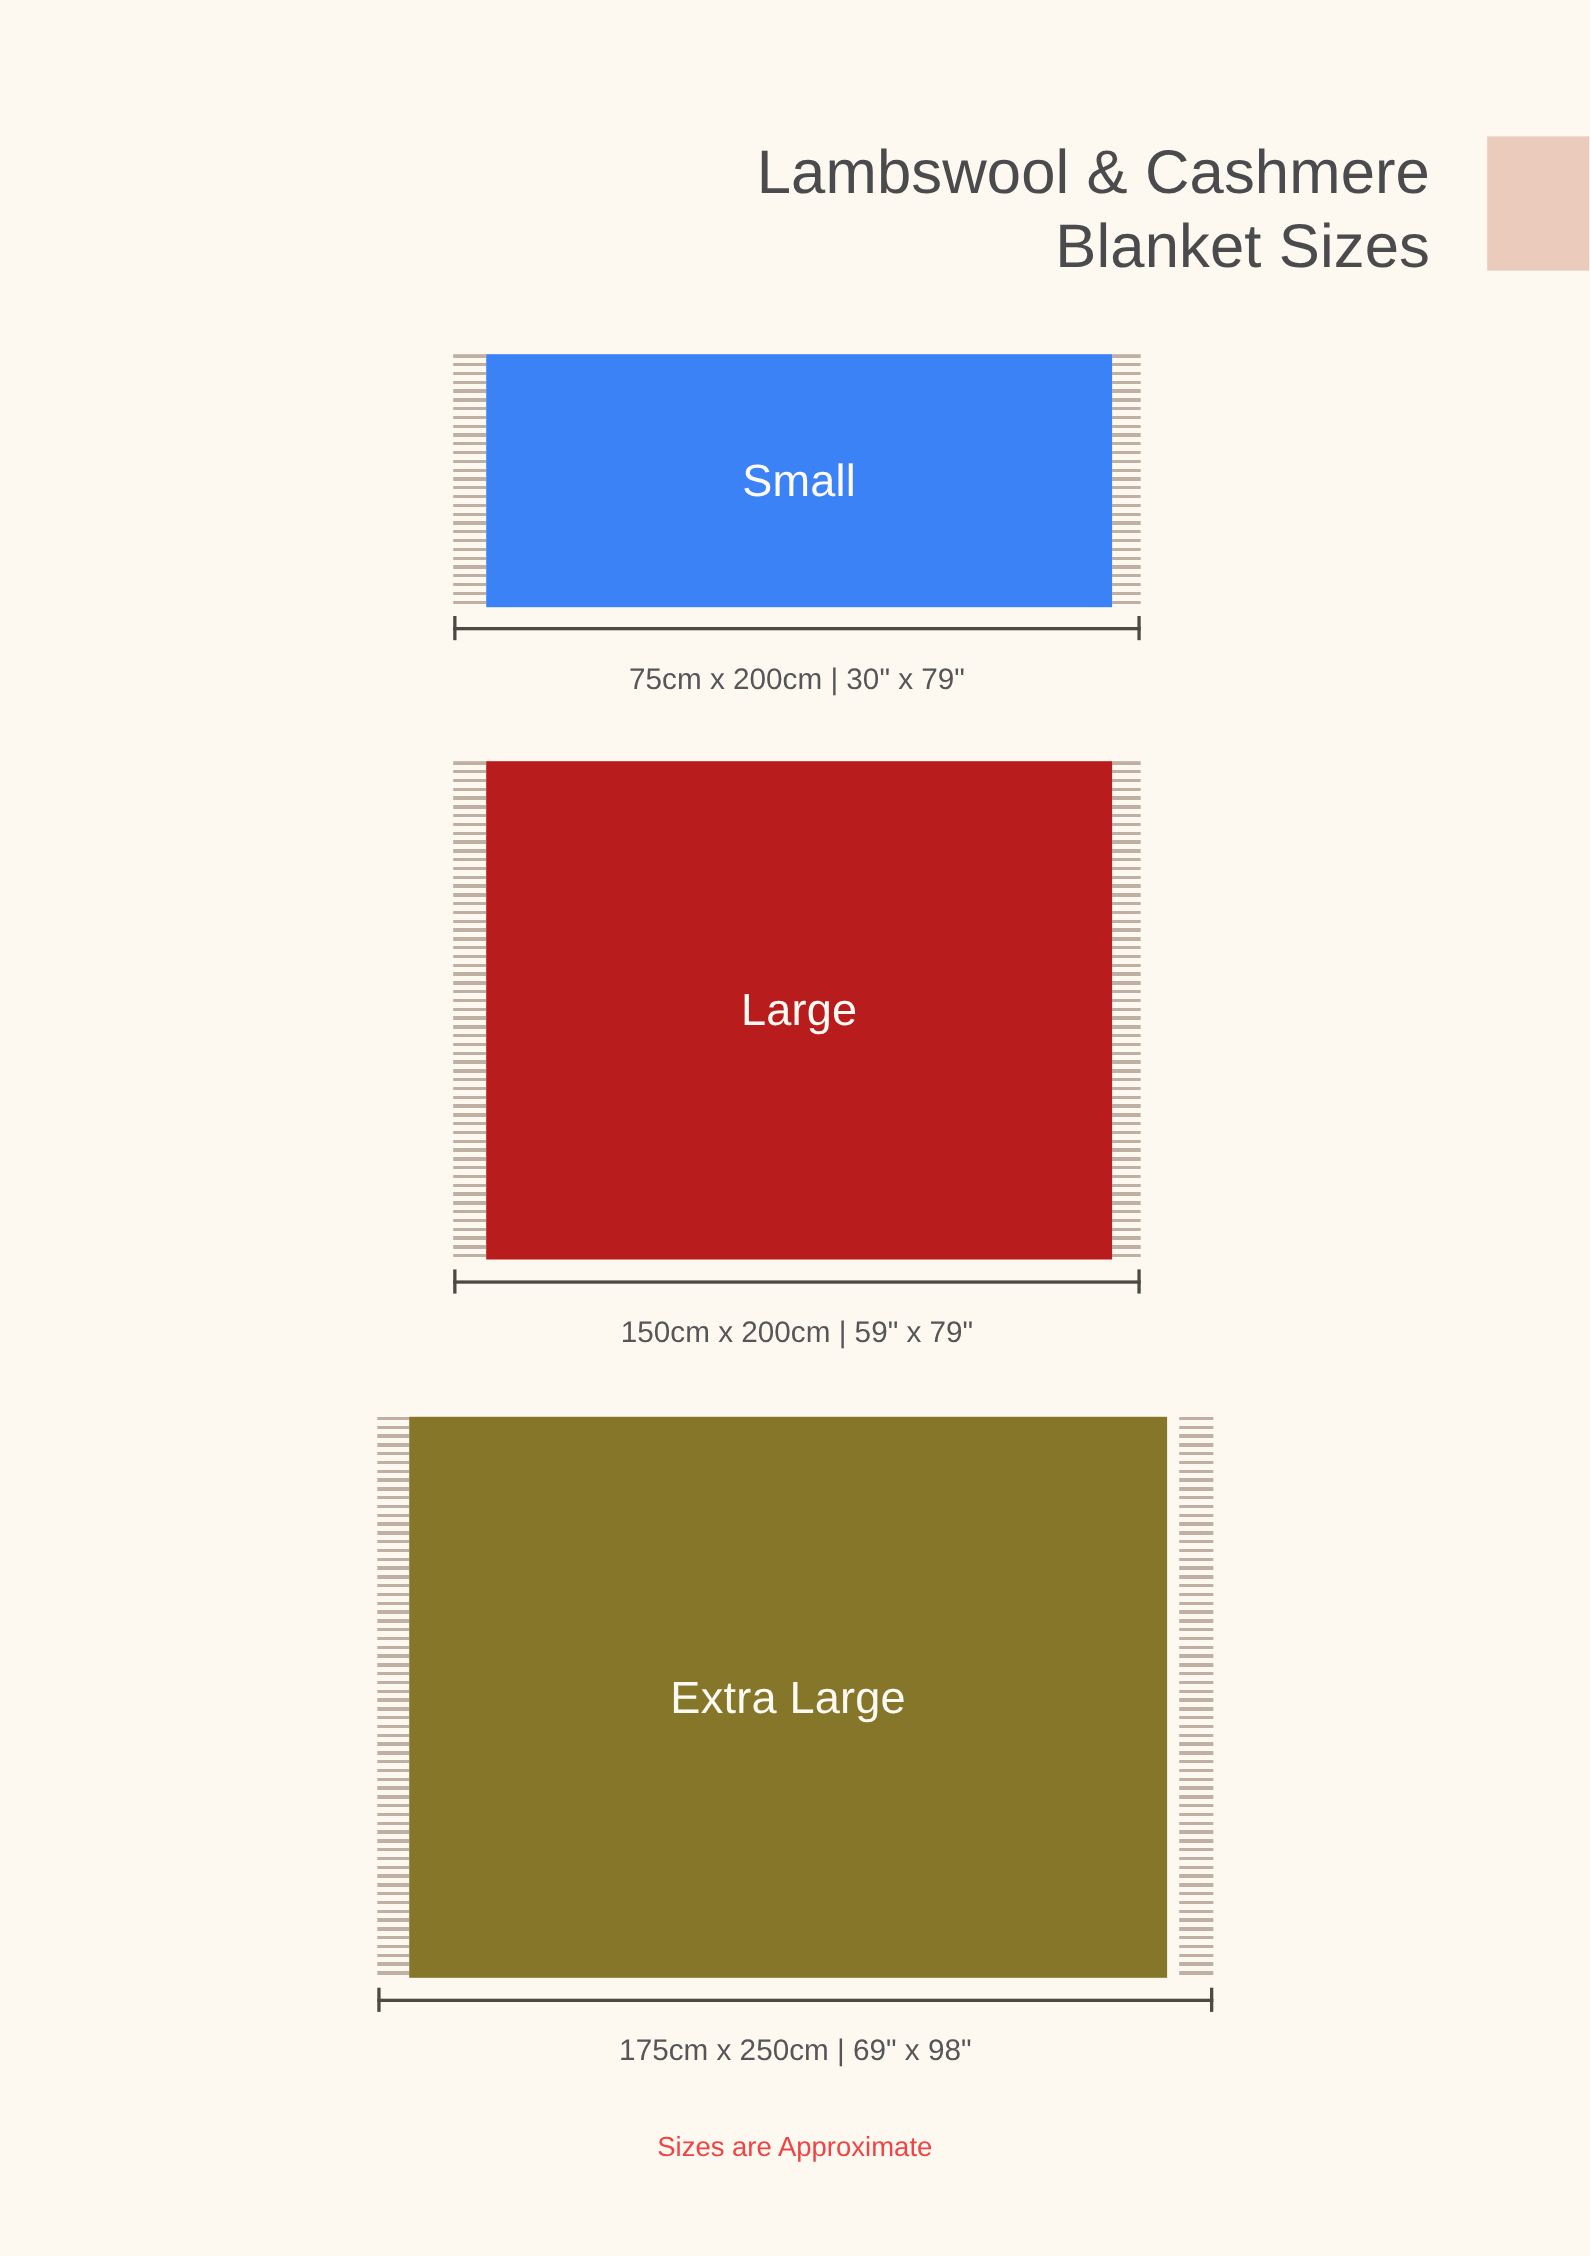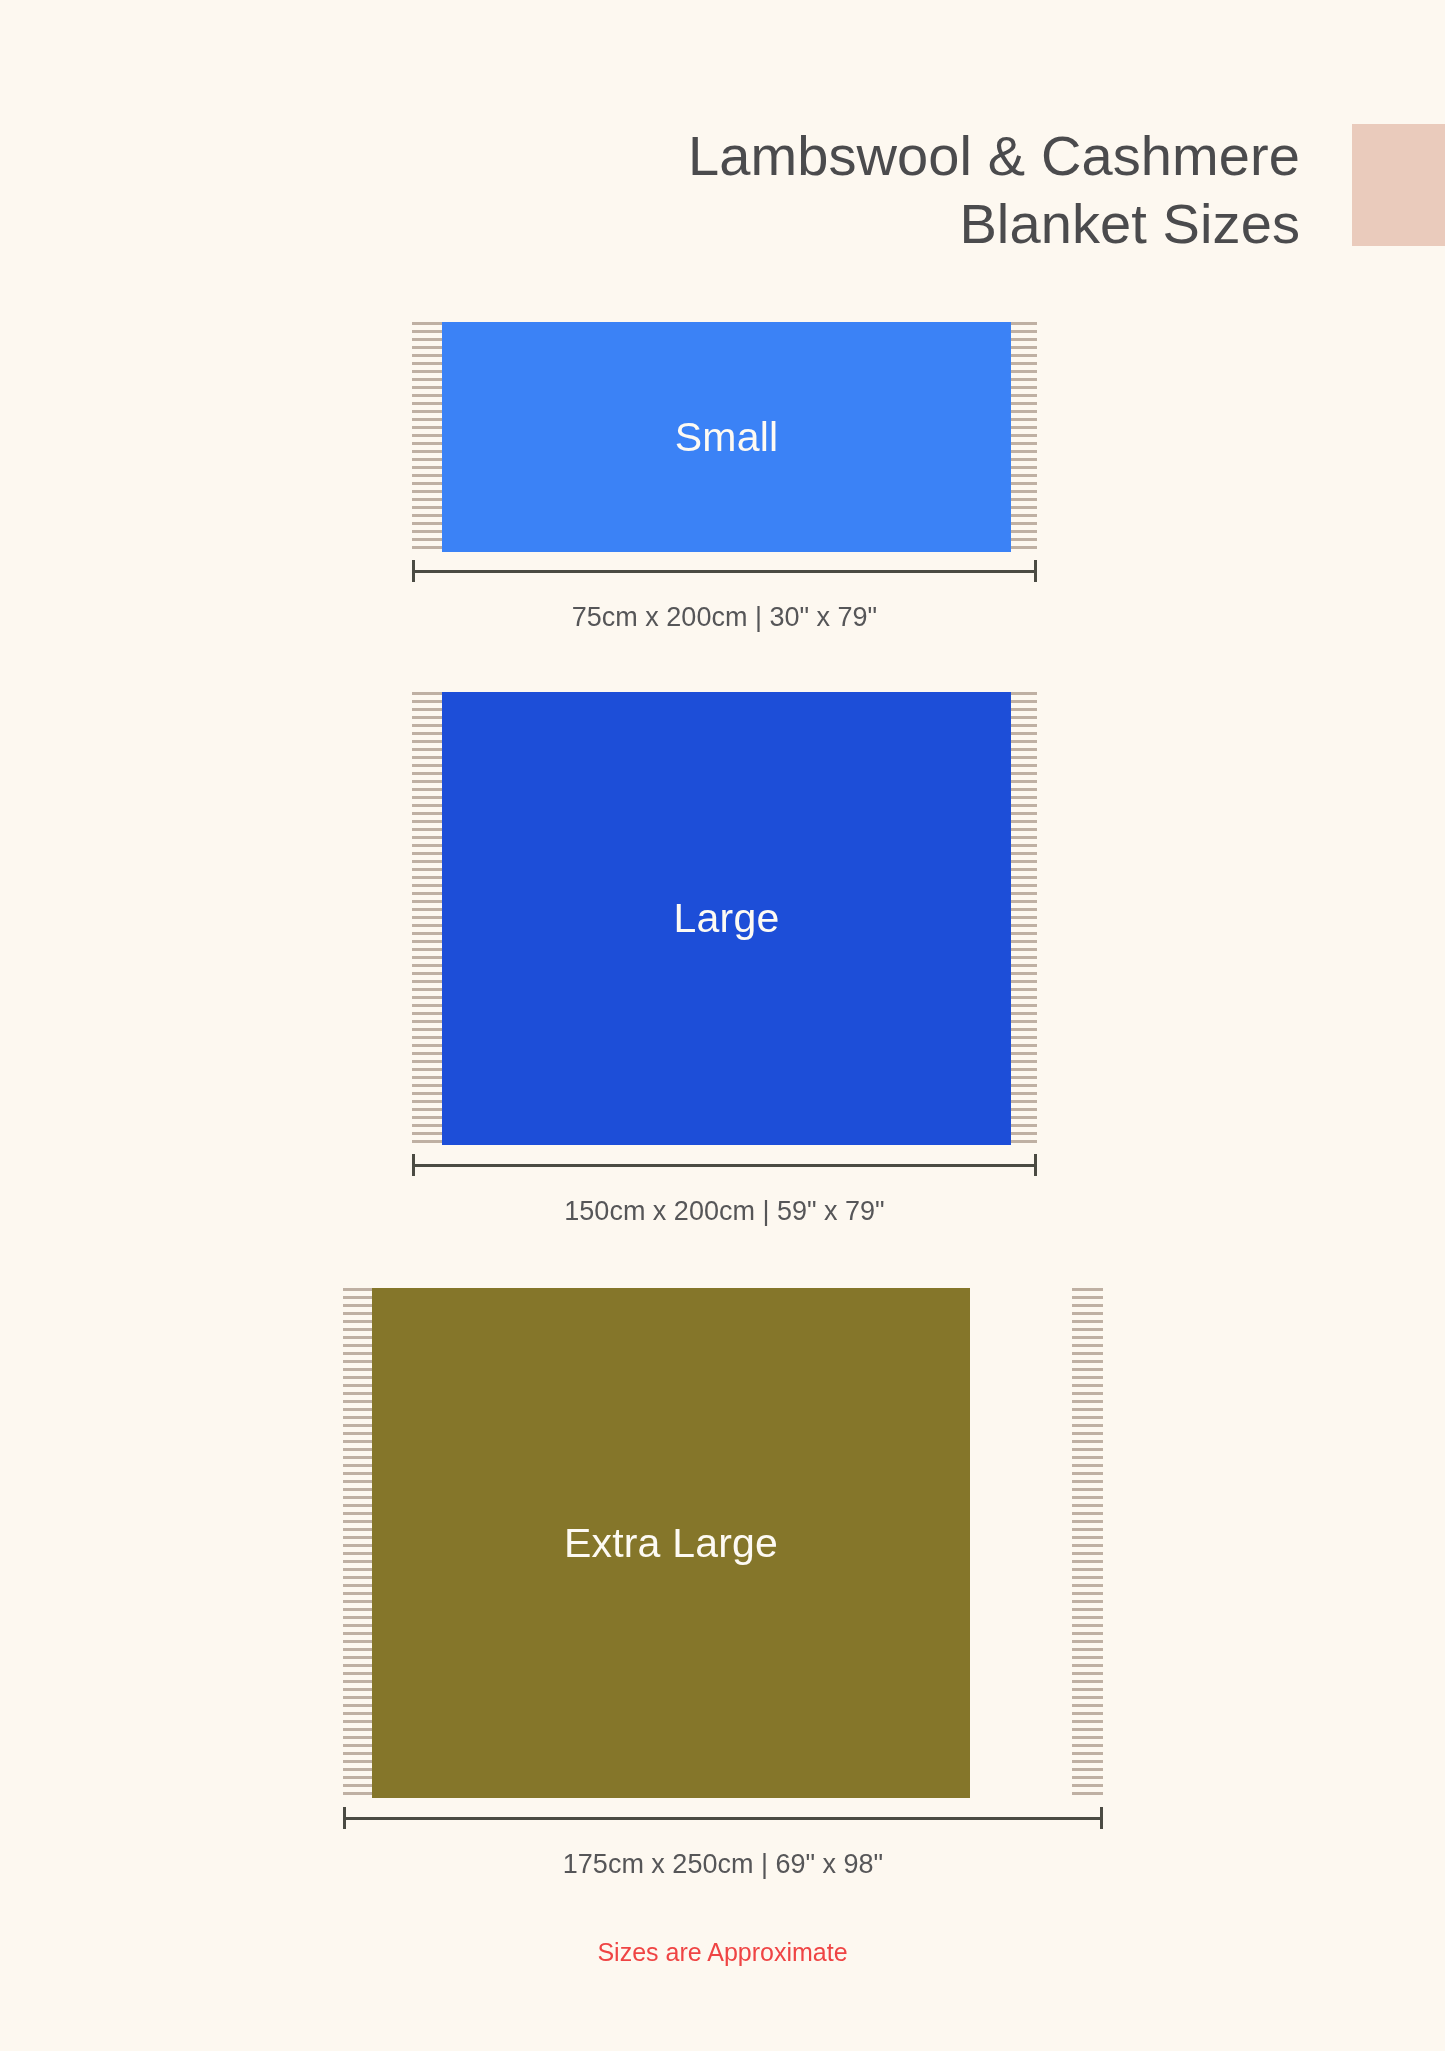--- a/index.html
+++ b/index.html
@@ -117,35 +117,35 @@
       <div class="cap l"></div>
       <div class="bar"></div>
       <div class="cap r"></div>
     </div>
     <div class="dim-caption" style="left:0px; top:280px; width:625px;">75cm x 200cm | 30" x 79"</div>
   </div>
 
   <div class="blanket-group" style="left:412px; top:692px; width:625px; height:540px;">
     <div class="fringe left" style="left:0px; width:30px; height:453px;"></div>
     <div class="fringe right" style="left:599px; width:26px; height:453px;"></div>
-    <div class="blanket" style="left:30px; top:0px; width:569px; height:453px; background:#1d4ed8;">
+    <div class="blanket" style="left:30px; top:0px; width:569px; height:453px; background:#b91c1c;">
       <span class="blanket-label">Large</span>
     </div>
     <div class="dim-rule" style="left:0px; top:462px; width:625px;">
       <div class="cap l"></div>
       <div class="bar"></div>
       <div class="cap r"></div>
     </div>
     <div class="dim-caption" style="left:0px; top:504px; width:625px;">150cm x 200cm | 59" x 79"</div>
   </div>
 
   <div class="blanket-group" style="left:343px; top:1288px; width:760px; height:600px;">
     <div class="fringe left" style="left:0px; width:29px; height:510px;"></div>
     <div class="fringe right" style="left:729px; width:31px; height:510px;"></div>
-    <div class="blanket" style="left:29px; top:0px; width:598px; height:510px; background:#85762A;">
+    <div class="blanket" style="left:29px; top:0px; width:689px; height:510px; background:#85762A;">
       <span class="blanket-label">Extra Large</span>
     </div>
     <div class="dim-rule" style="left:0px; top:519px; width:760px;">
       <div class="cap l"></div>
       <div class="bar"></div>
       <div class="cap r"></div>
     </div>
     <div class="dim-caption" style="left:0px; top:561px; width:760px;">175cm x 250cm | 69" x 98"</div>
   </div>
 

